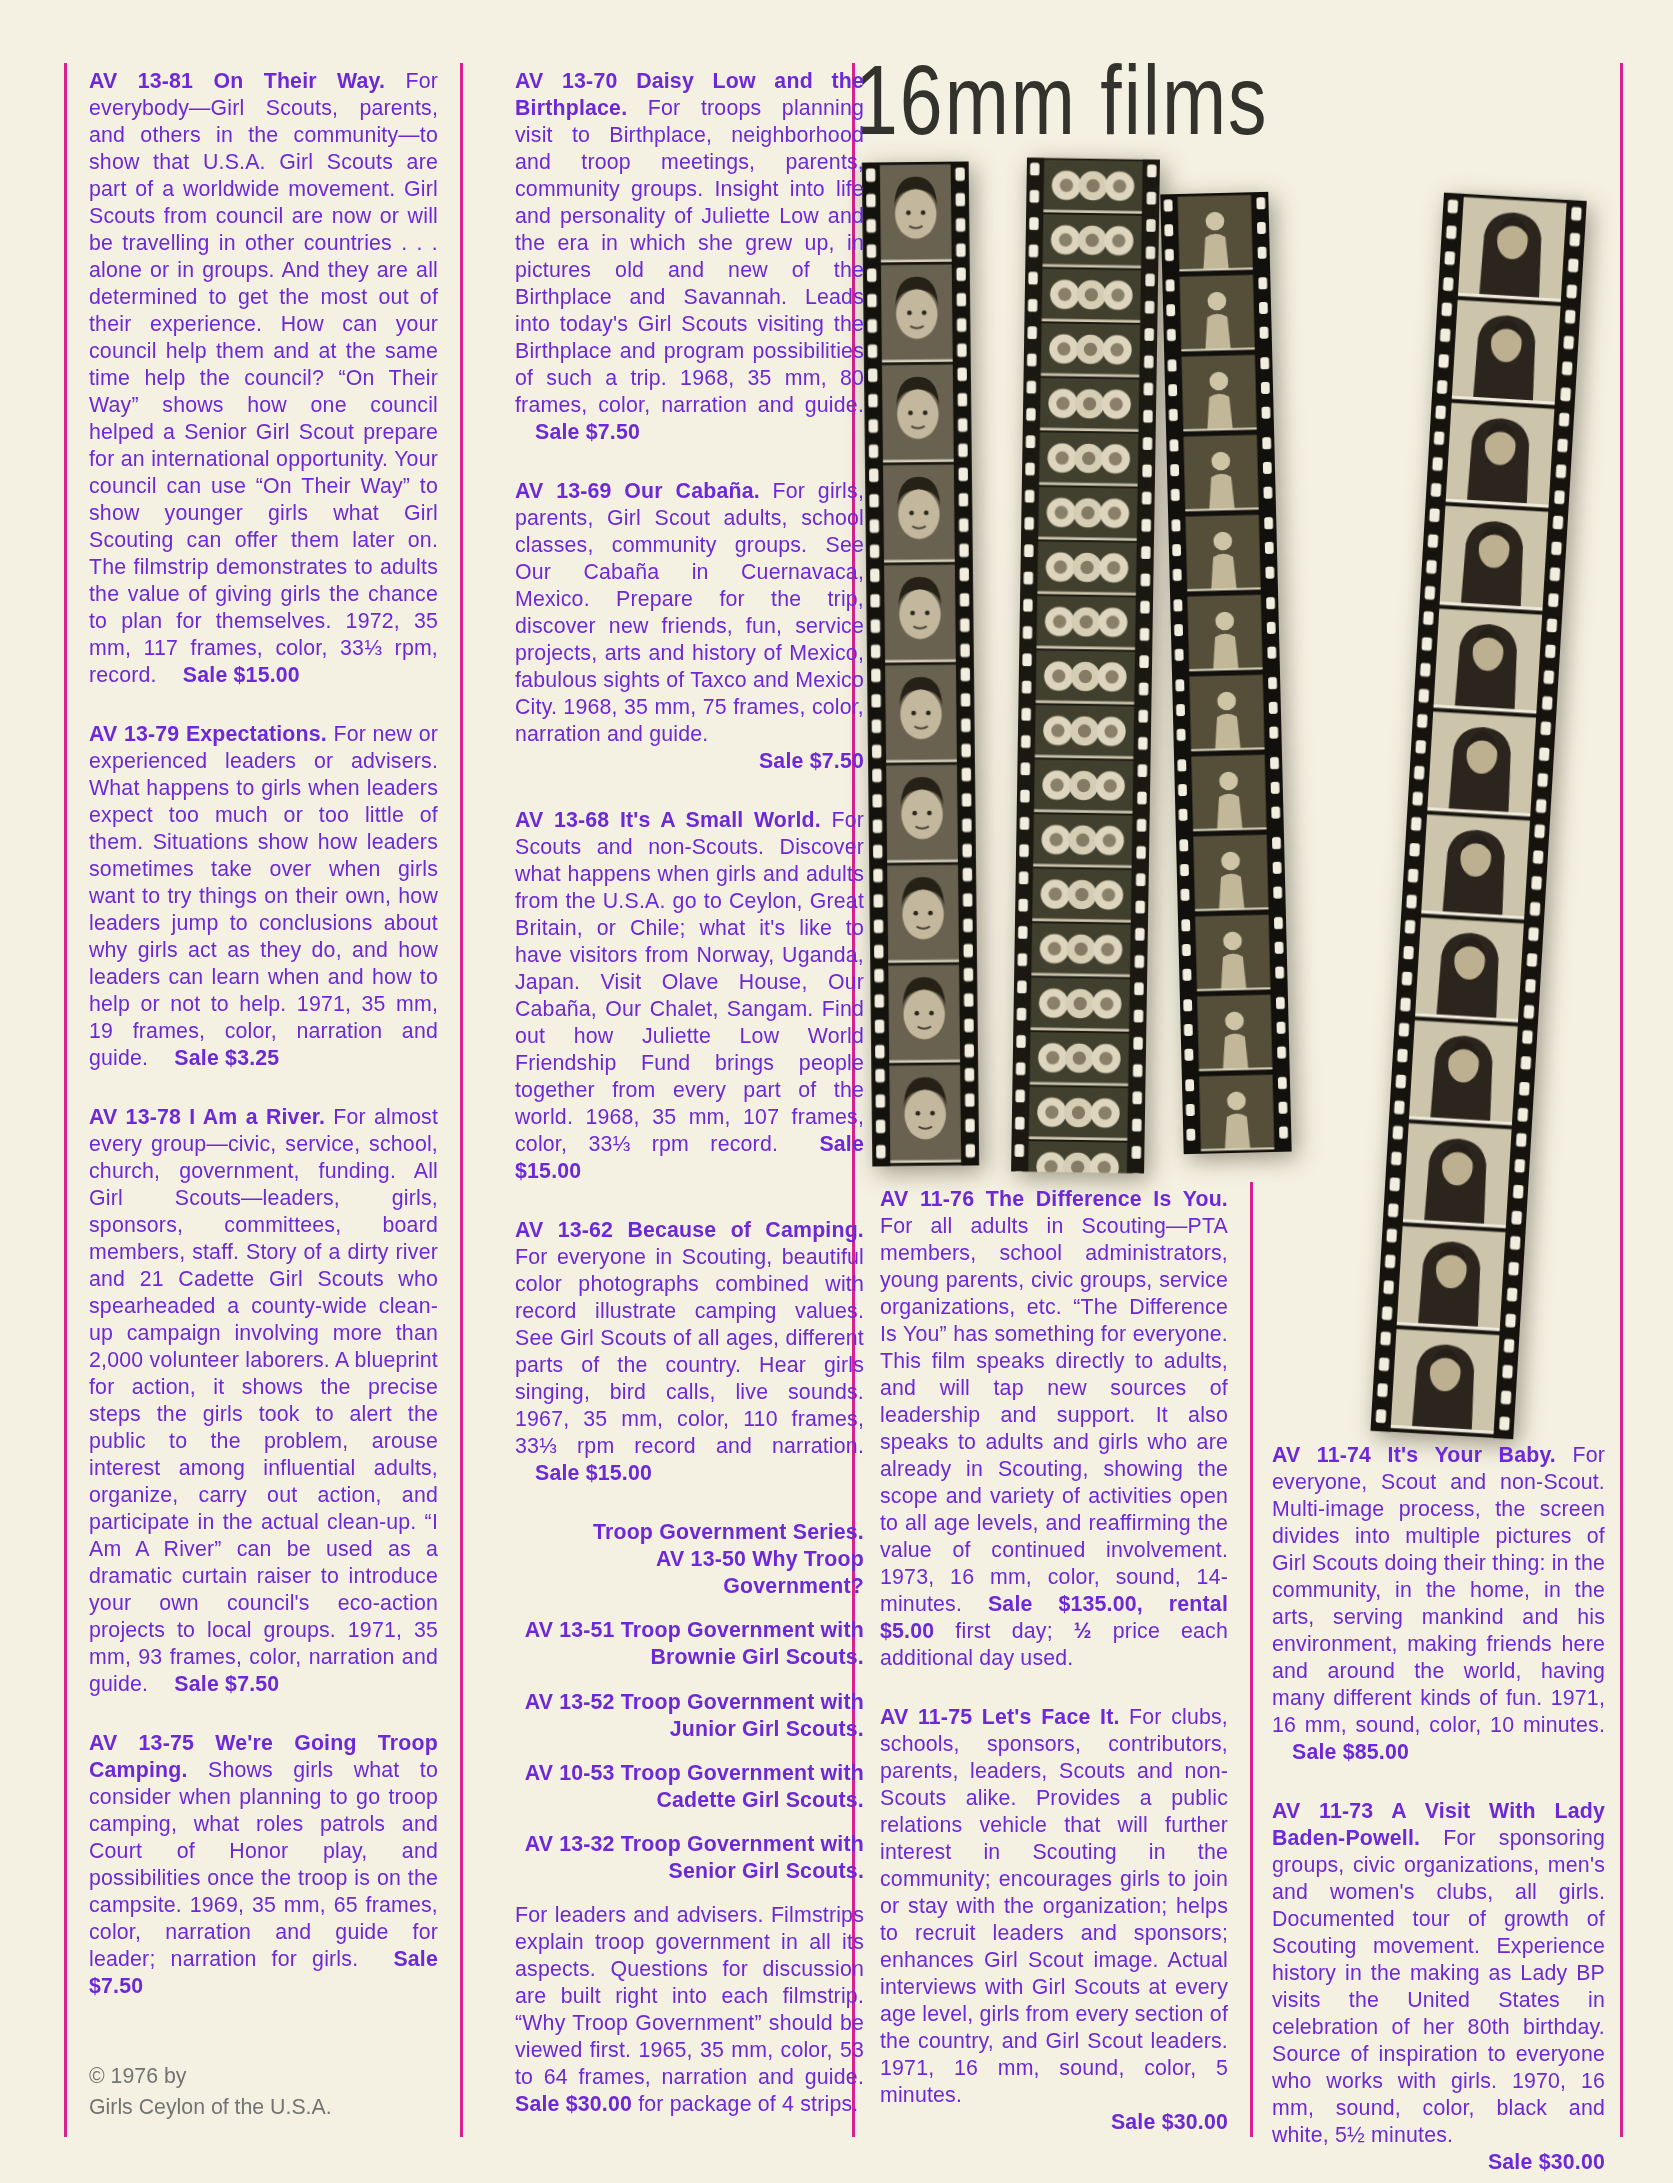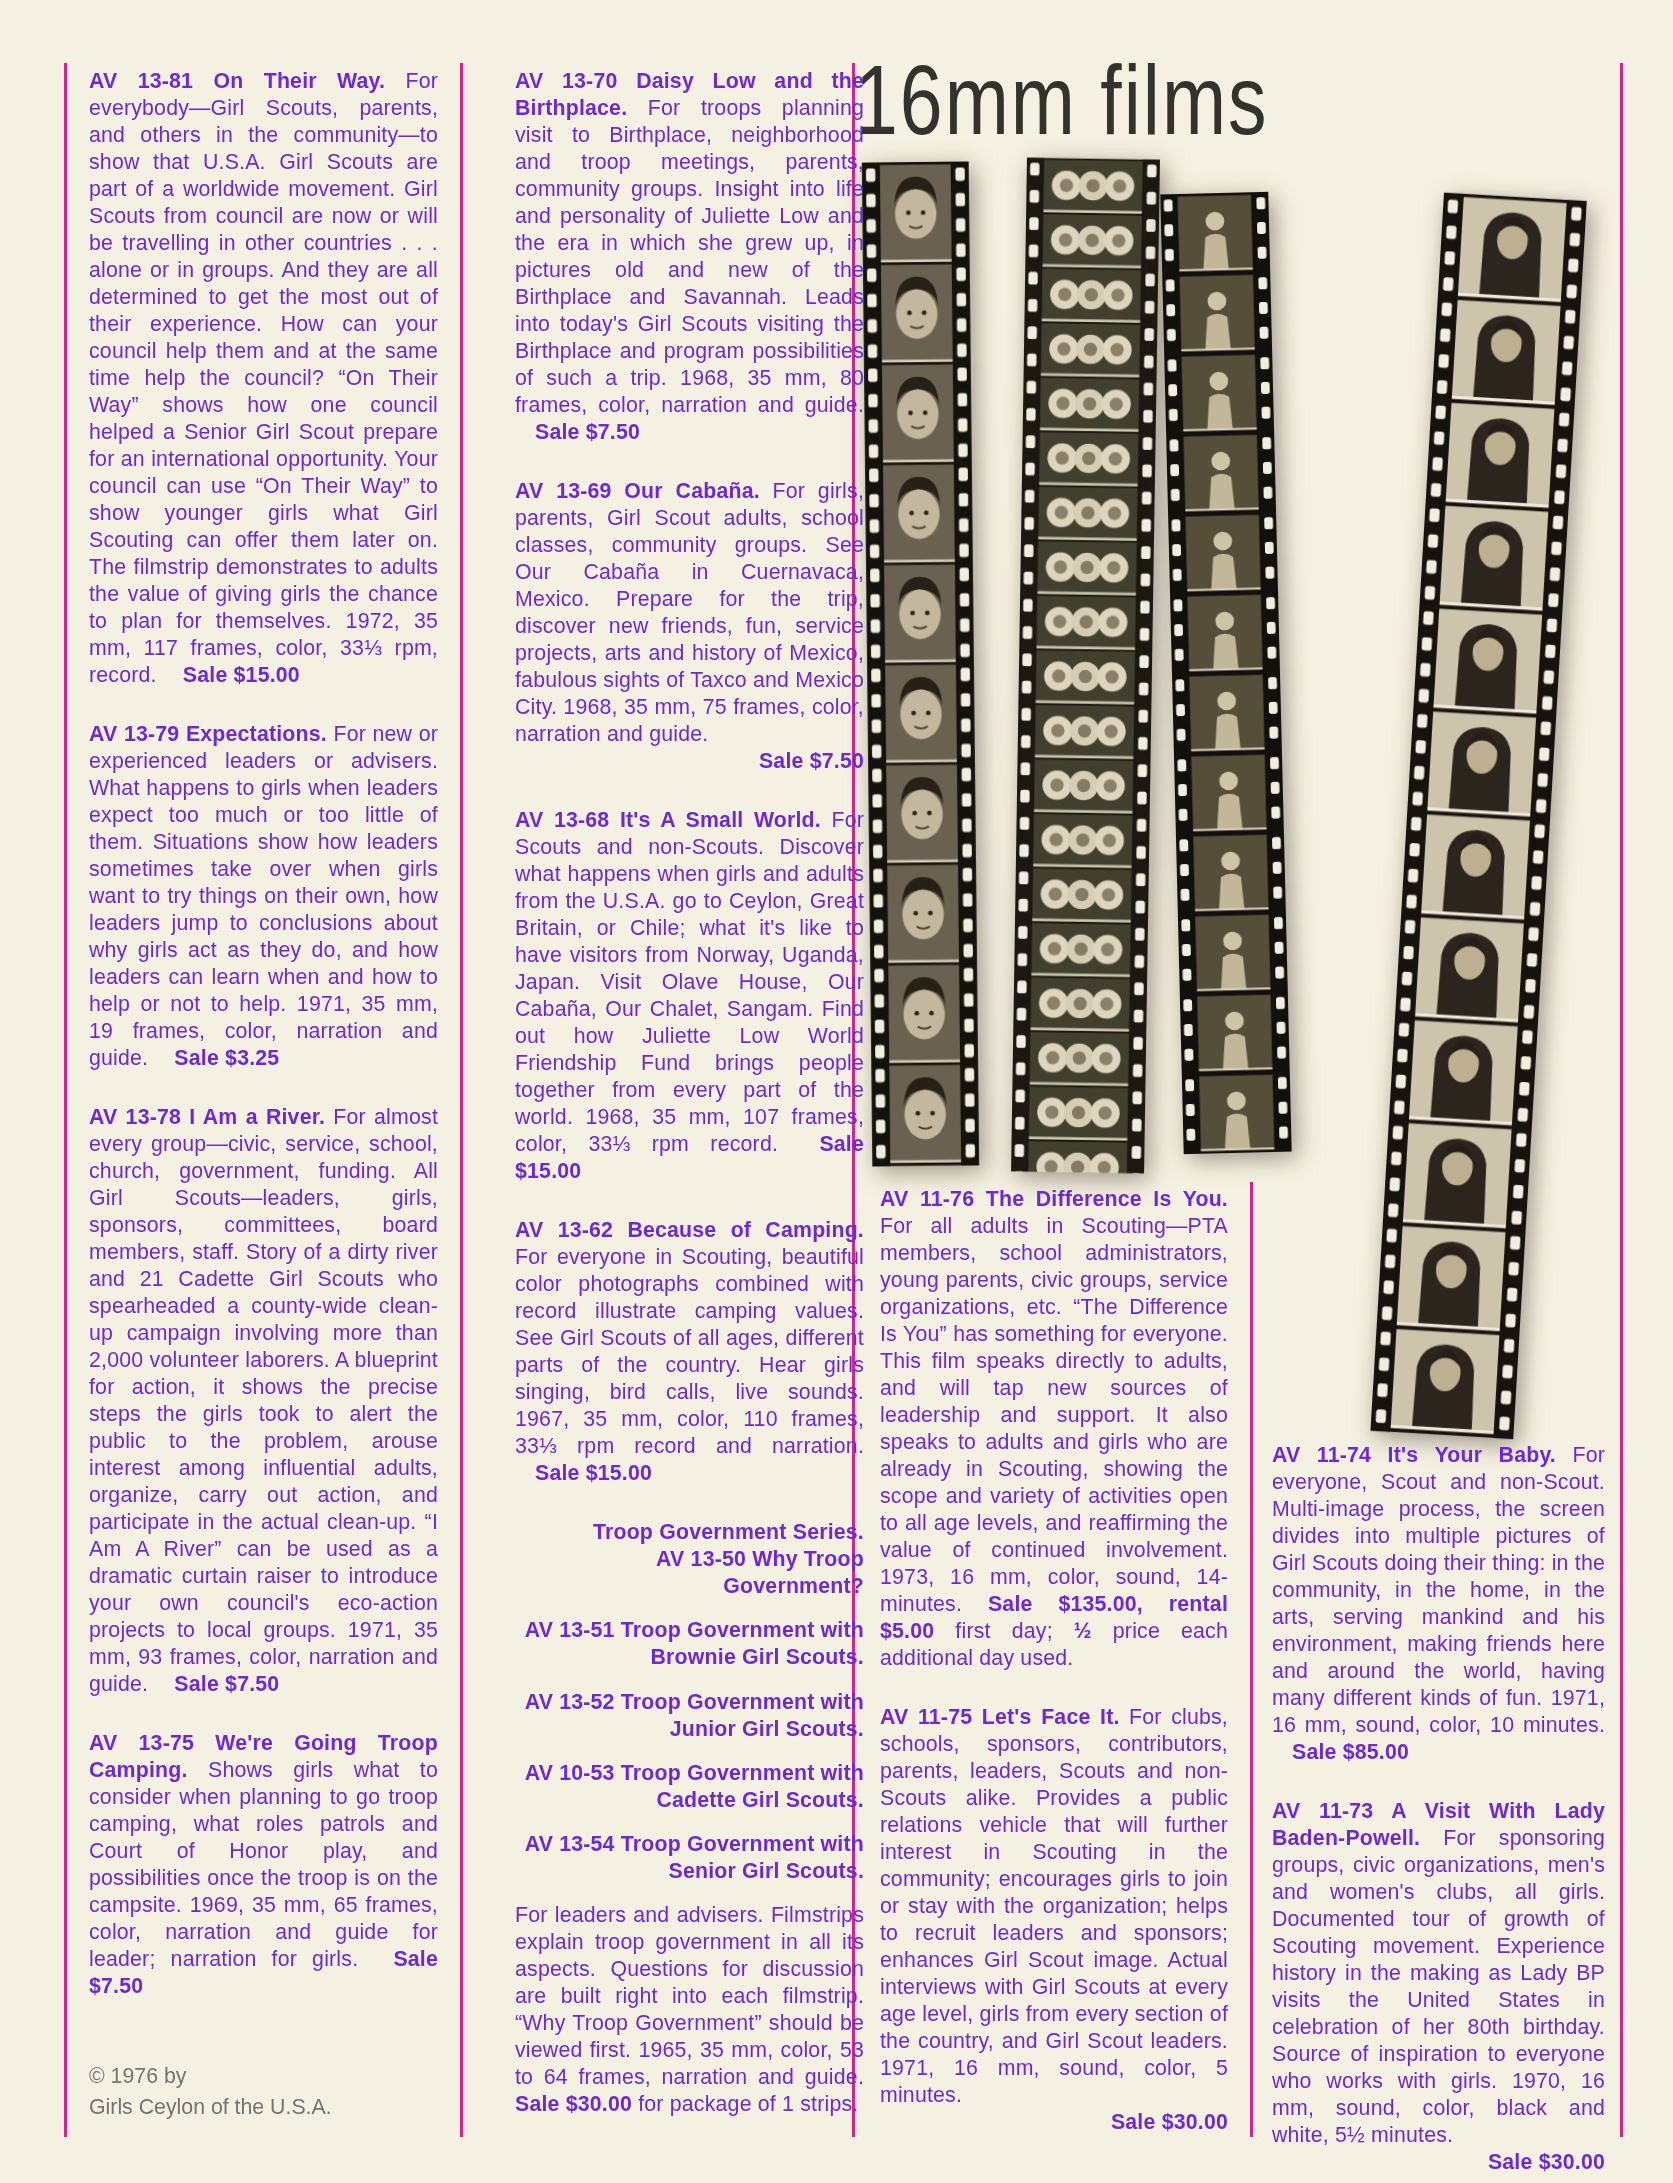--- a/index.html
+++ b/index.html
@@ -217,22 +217,22 @@
     <article class="entry">
       <p class="para"><b class="lead"><span>AV 13-62</span> <span>Because of Camping.</span></b> <span>For everyone in Scouting, beautiful color photographs combined with record illustrate camping values. See Girl Scouts of all ages, different parts of the country. Hear girls singing, bird calls, live sounds. 1967, 35 mm, color, 110 frames, 33⅓ rpm record and narration.</span> <b class="price sep">Sale $15.00</b></p>
     </article>
 
     <article class="entry">
       <p class="bold-line head">Troop Government Series.</p>
       <p class="bold-line">AV 13-50 Why Troop Government?</p>
       <p class="bold-line">AV 13-51 Troop Government with Brownie Girl Scouts.</p>
       <p class="bold-line">AV 13-52 Troop Government with Junior Girl Scouts.</p>
       <p class="bold-line">AV 10-53 Troop Government with Cadette Girl Scouts.</p>
-      <p class="bold-line">AV 13-54 Troop Government with Senior Girl Scouts.</p>
-      <p class="para series-para"><span>For leaders and advisers. Filmstrips explain troop government in all its aspects. Questions for discussion are built right into each filmstrip. “Why Troop Government” should be viewed first. 1965, 35 mm, color, 53 to 64 frames, narration and guide.</span> <b>Sale $30.00</b> <span>for package of 1 strips.</span></p>
+      <p class="bold-line">AV 13-32 Troop Government with Senior Girl Scouts.</p>
+      <p class="para series-para"><span>For leaders and advisers. Filmstrips explain troop government in all its aspects. Questions for discussion are built right into each filmstrip. “Why Troop Government” should be viewed first. 1965, 35 mm, color, 53 to 64 frames, narration and guide.</span> <b>Sale $30.00</b> <span>for package of 4 strips.</span></p>
     </article>
 
   </section>
 
   <section class="col" id="col3">
 
     <article class="entry">
       <p class="para"><b class="lead"><span>AV 11-76</span> <span>The Difference Is You.</span></b> <span>For all adults in Scouting—PTA members, school administrators, young parents, civic groups, service organizations, etc. “The Difference Is You” has something for everyone. This film speaks directly to adults, and will tap new sources of leadership and support. It also speaks to adults and girls who are already in Scouting, showing the scope and variety of activities open to all age levels, and reaffirming the value of continued involvement. 1973, 16 mm, color, sound, 14-minutes.</span> <b>Sale $135.00, rental $5.00</b> <span>first day;</span> <b>½</b> <span>price each additional day used.</span></p>
     </article>
 

